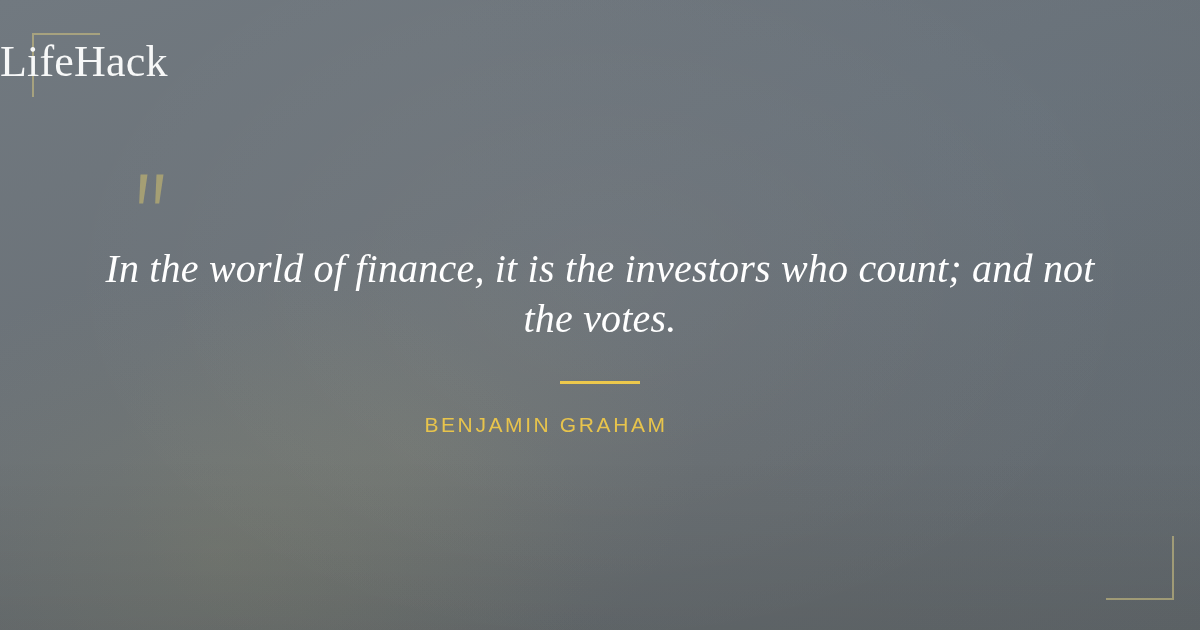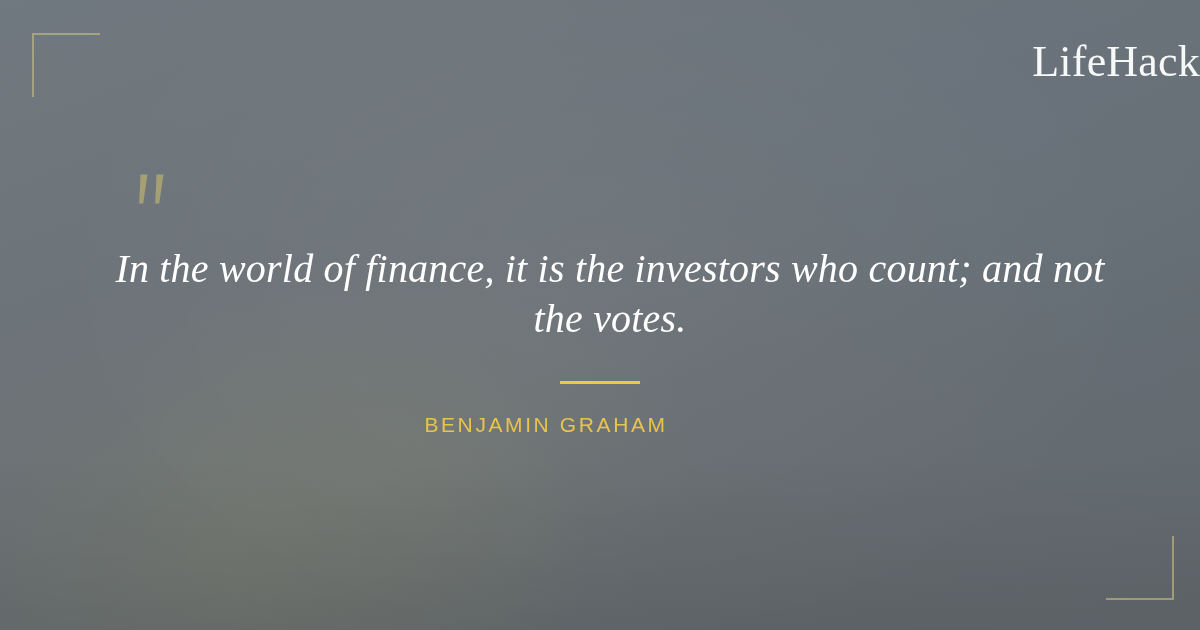--- a/index.html
+++ b/index.html
@@ -66,21 +66,21 @@
     border-bottom: 2px solid #c9bd80;
     border-right: 2px solid #c9bd80;
   }
 
   
   .logo {
     position: absolute;
     top: 36px;
     left: 0;
     width: 1200px;
-    text-align: right;
+    text-align: left;
     font-family: "Liberation Serif", "DejaVu Serif", serif;
     font-size: 44px;
     line-height: 52px;
     font-weight: 400;
     color: #f7f8f8;
     letter-spacing: 0.2px;
   }
 
   
   .quote-mark {
@@ -100,21 +100,20 @@
     top: 244px;
     width: 1000px;
     text-align: center;
     font-family: "Liberation Serif", "DejaVu Serif", serif;
     font-style: italic;
     font-weight: 400;
     font-size: 40px;
     line-height: 50px;
     color: #ffffff;
     letter-spacing: 0.2px;
-    margin-left: 10px;
   }
 
   
   .divider {
     position: absolute;
     left: 560px;
     top: 381px;
     width: 80px;
     height: 3px;
     background: #edc84c;

